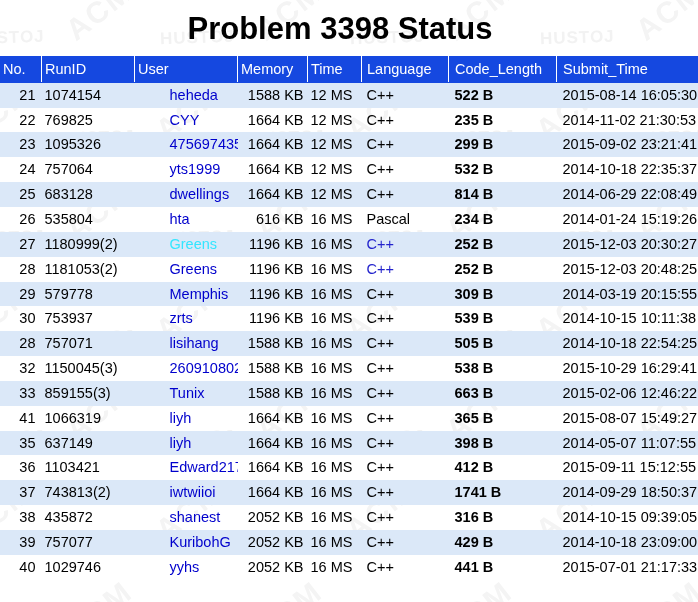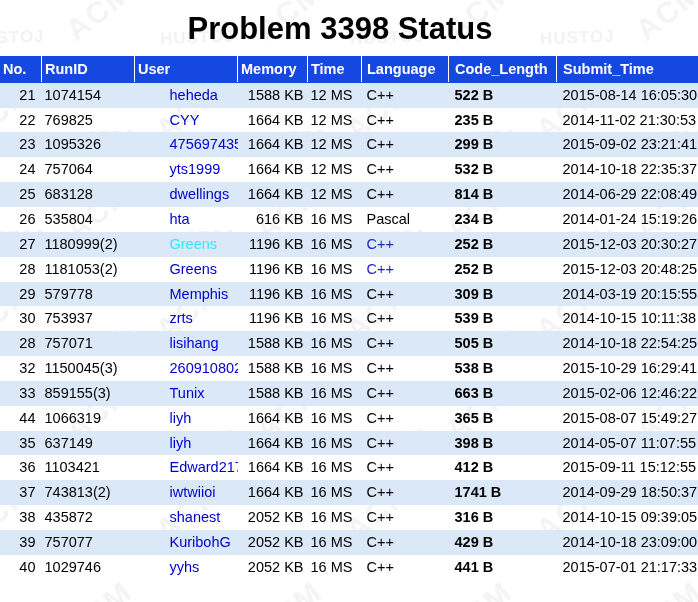--- a/index.html
+++ b/index.html
@@ -72,21 +72,21 @@
   table.status {
     border-collapse: collapse;
     border-spacing: 0;
     width: 698px;
     table-layout: fixed;
     font-size: 14.5px;
   }
   table.status thead th {
     background: #1548e0;
     color: #ffffff;
-    font-weight: bold;
+    font-weight: normal;
     font-size: 14.5px;
     text-align: left;
     padding: 3px 3px 4px 3px;
     border-right: 1px solid #ffffff;
     border-top: 1px solid #1548e0;
     border-bottom: 1px solid #1548e0;
     white-space: nowrap;
     line-height: 1.25;
   }
   table.status thead th.last { border-right: none; }
@@ -329,21 +329,21 @@
           <td class="c-no">33</td>
           <td class="c-runid">859155(3)</td>
           <td class="c-user"><a class="userlink" href="#">Tunix</a></td>
           <td class="c-memory">1588 KB</td>
           <td class="c-time">16 MS</td>
           <td class="c-lang"><span class="langtxt">C++</span></td>
           <td class="c-len">663 B</td>
           <td class="c-submit">2015-02-06 12:46:22</td>
         </tr>
         <tr class="even">
-          <td class="c-no">44</td>
+          <td class="c-no">41</td>
           <td class="c-runid">1066319</td>
           <td class="c-user"><a class="userlink" href="#">liyh</a></td>
           <td class="c-memory">1664 KB</td>
           <td class="c-time">16 MS</td>
           <td class="c-lang"><span class="langtxt">C++</span></td>
           <td class="c-len">365 B</td>
           <td class="c-submit">2015-08-07 15:49:27</td>
         </tr>
         <tr class="odd">
           <td class="c-no">35</td>

